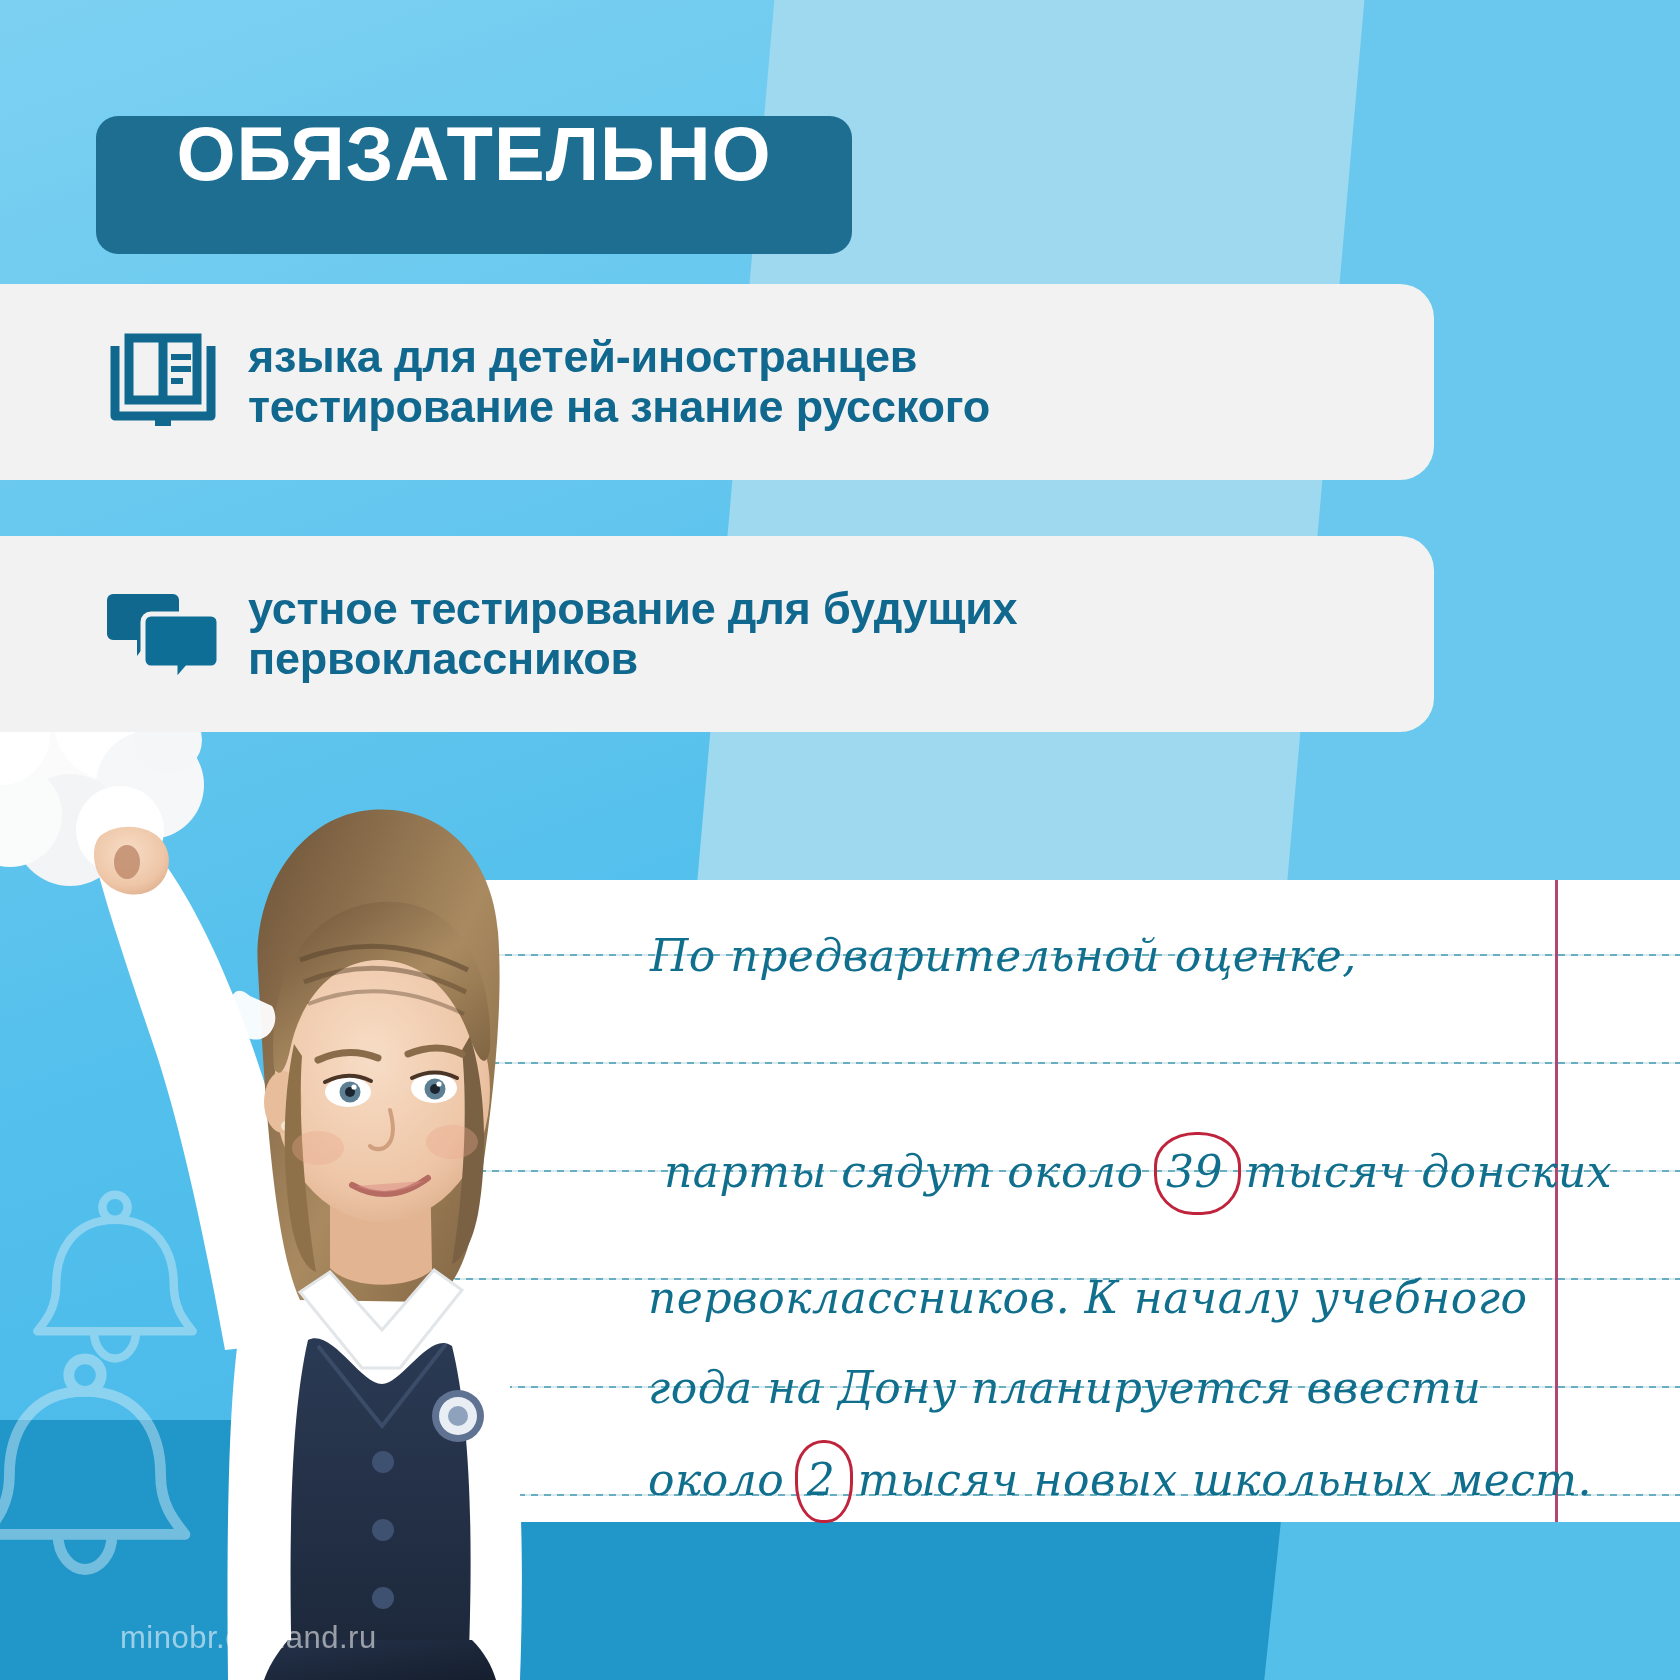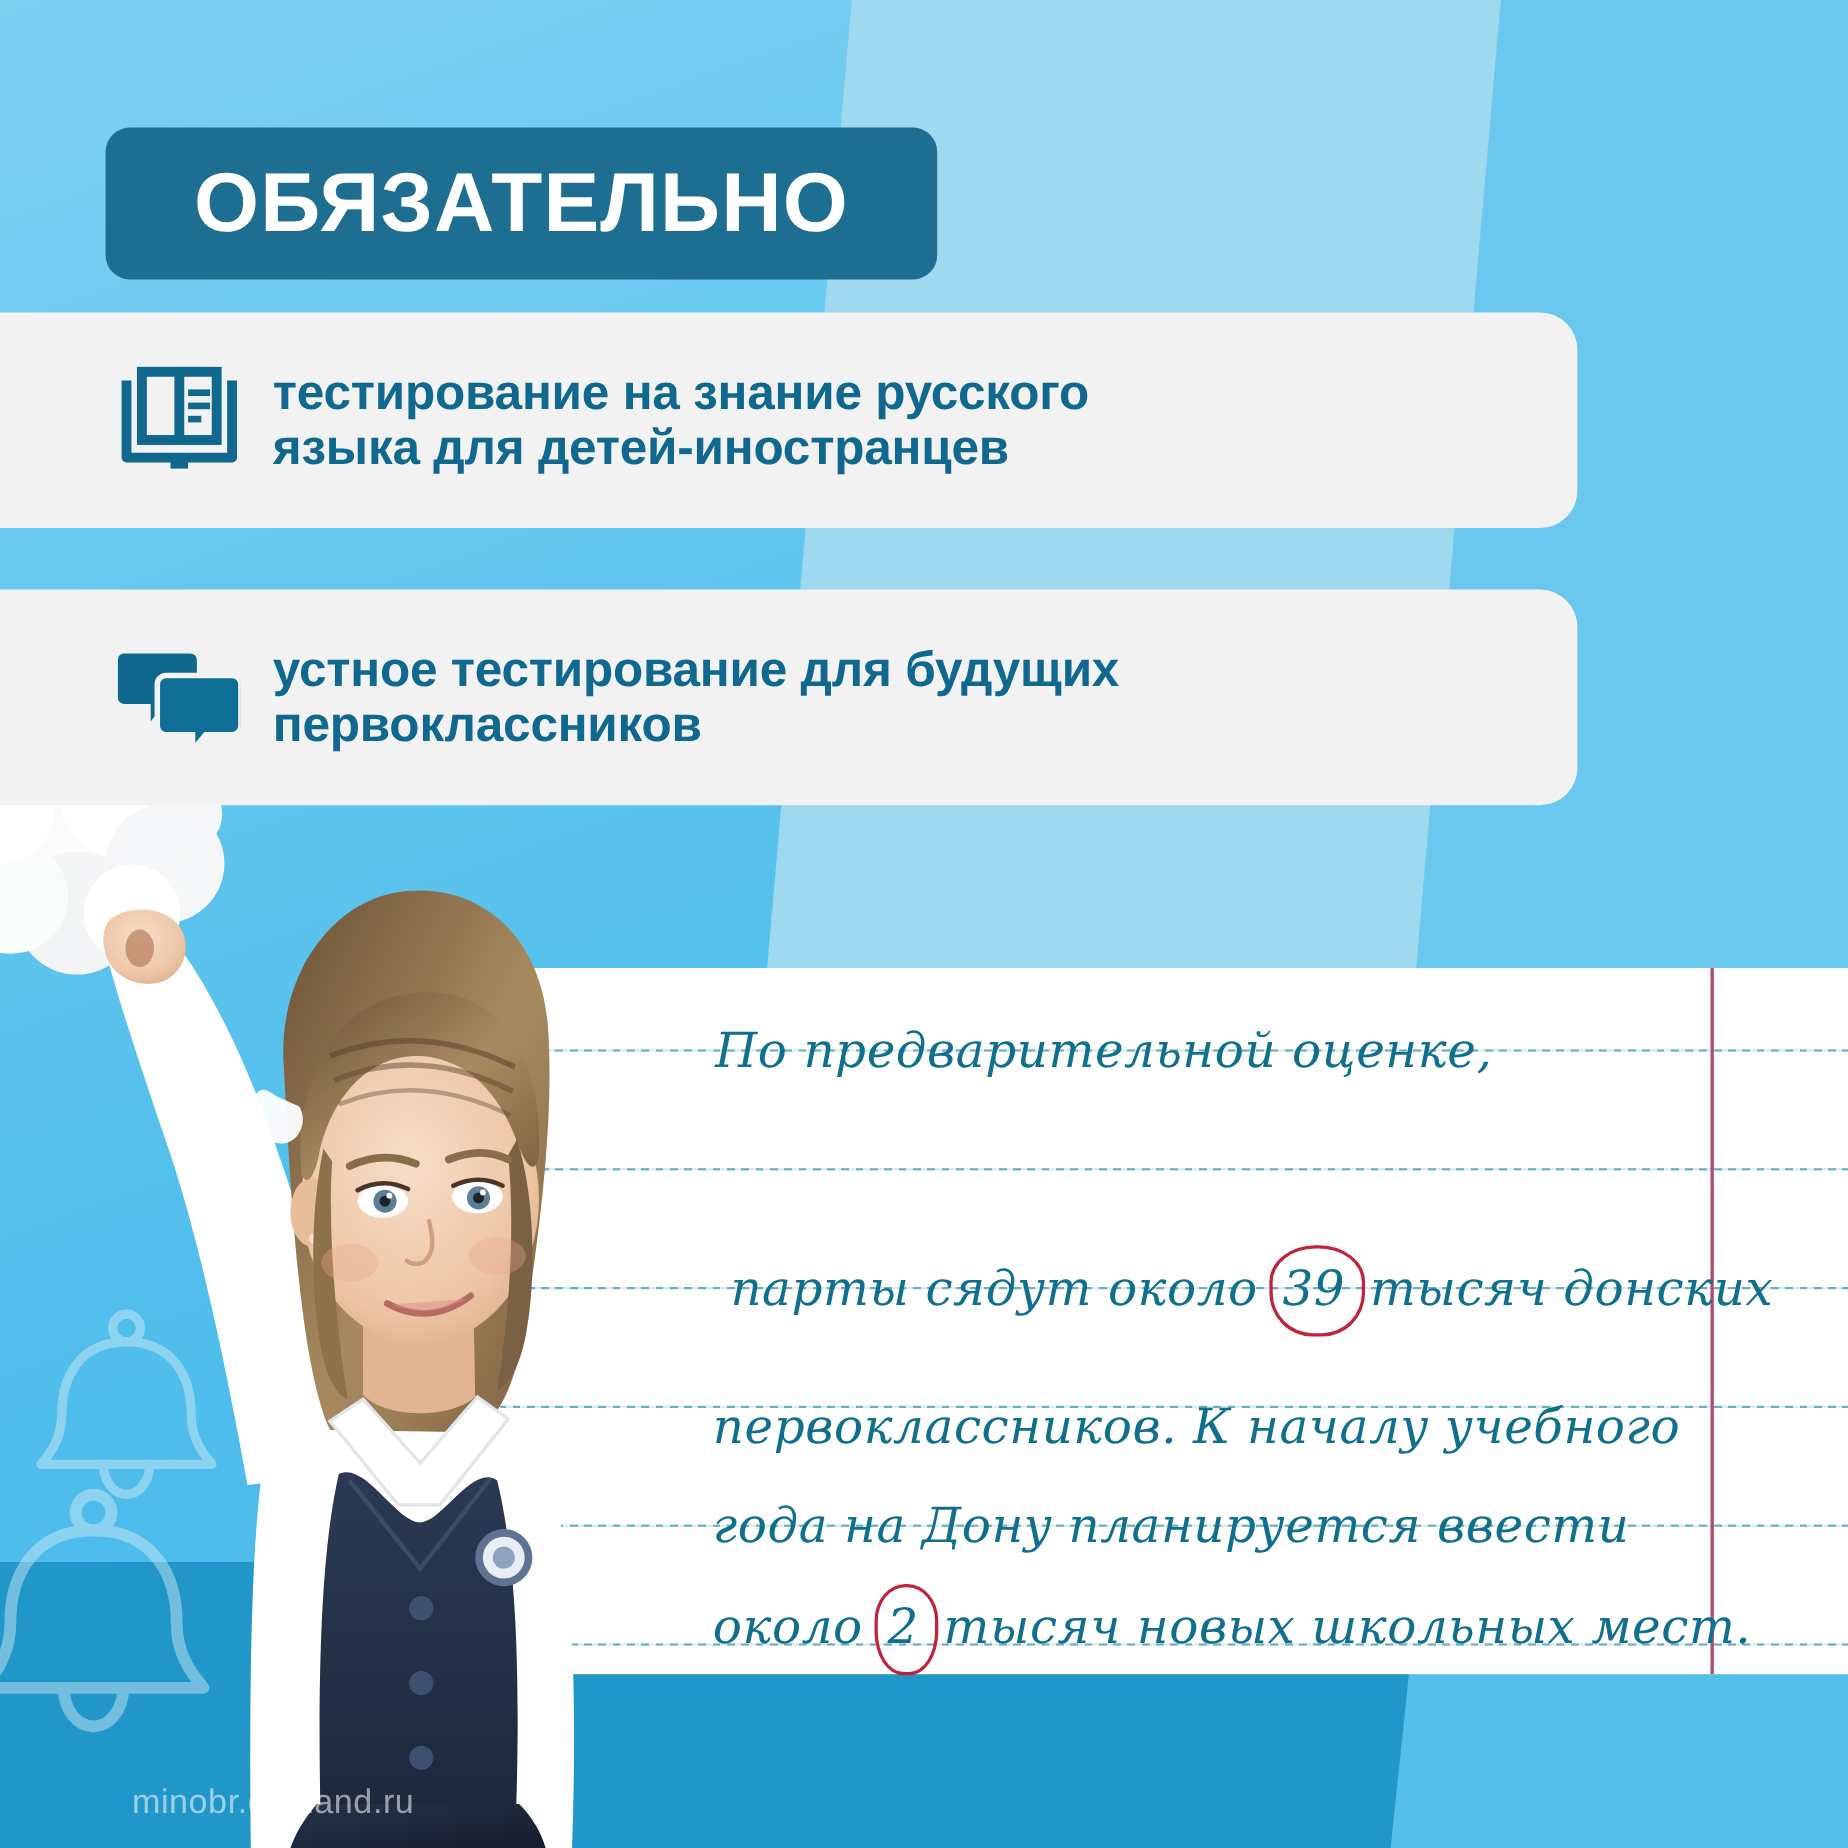--- a/index.html
+++ b/index.html
@@ -43,21 +43,21 @@
   #bell1 { left:10px; top:1180px; }
   #bell2 { left:-50px; top:1340px; }
 
   
   #title-badge {
     position:absolute; z-index:6;
     left:96px; top:116px;
     width:756px; height:138px;
     background:#1d6e91;
     border-radius:22px;
-    display:flex; align-items:center; justify-content:center;
+    display:flex; align-items:flex-start; justify-content:center;
   }
   #title-badge .t {
     color:#ffffff;
     font-size:76px;
     font-weight:bold;
     letter-spacing:1px;
     line-height:1;
     white-space:nowrap;
   }
 
@@ -185,22 +185,22 @@
       <path d="M8 14 L8 84 L104 84 L104 14" stroke="#10688f" stroke-width="9" stroke-linejoin="round"></path>
       <rect x="22" y="6" width="68" height="62" fill="none" stroke="#10688f" stroke-width="9"></rect>
       <line x1="56" y1="6" x2="56" y2="68" stroke="#10688f" stroke-width="9"></line>
       <rect x="64" y="22" width="20" height="6" fill="#10688f"></rect>
       <rect x="64" y="34" width="20" height="6" fill="#10688f"></rect>
       <rect x="64" y="46" width="12" height="6" fill="#10688f"></rect>
       <rect x="48" y="84" width="16" height="10" fill="#10688f"></rect>
     </svg>
   </span>
   <div class="ctext">
+    <div>языка для детей-иностранцев</div>
     <div>тестирование на знание русского</div>
-    <div>языка для детей-иностранцев</div>
   </div>
 </div>
 
 <div class="card" id="card-2">
   <span class="ico">
     <svg width="112" height="96" viewBox="0 0 112 96" fill="none">
       <path d="M6 8 H66 A6 6 0 0 1 72 14 V48 A6 6 0 0 1 66 54 H42 L30 70 V54 H6 A6 6 0 0 1 0 48 V14 A6 6 0 0 1 6 8 Z" fill="#10688f"></path>
       <path d="M44 28 H104 A8 8 0 0 1 112 36 V74 A8 8 0 0 1 104 82 H80 L68 96 V82 H44 A8 8 0 0 1 36 74 V36 A8 8 0 0 1 44 28 Z" fill="#0f6e95" stroke="#f2f2f2" stroke-width="5"></path>
     </svg>
   </span>

